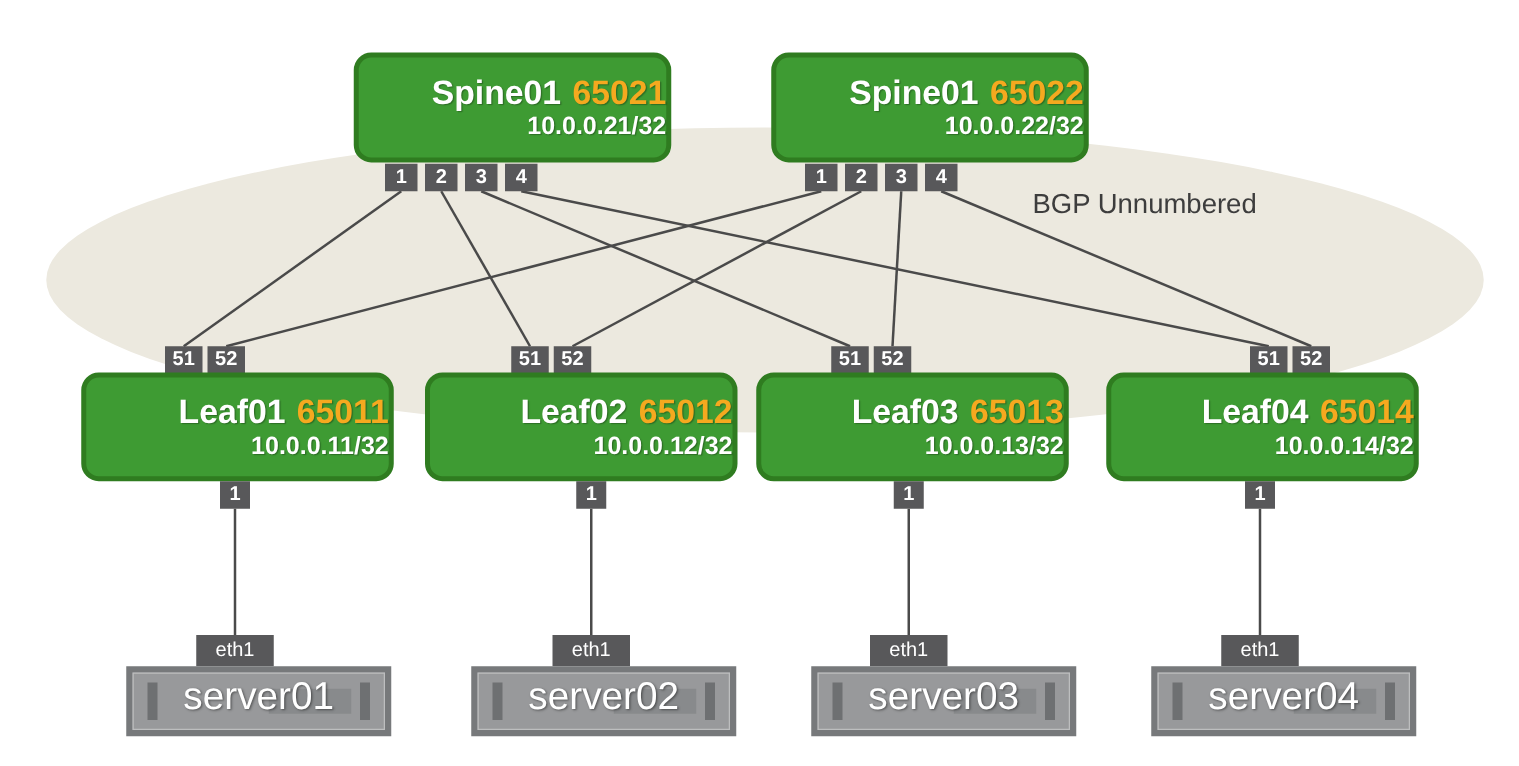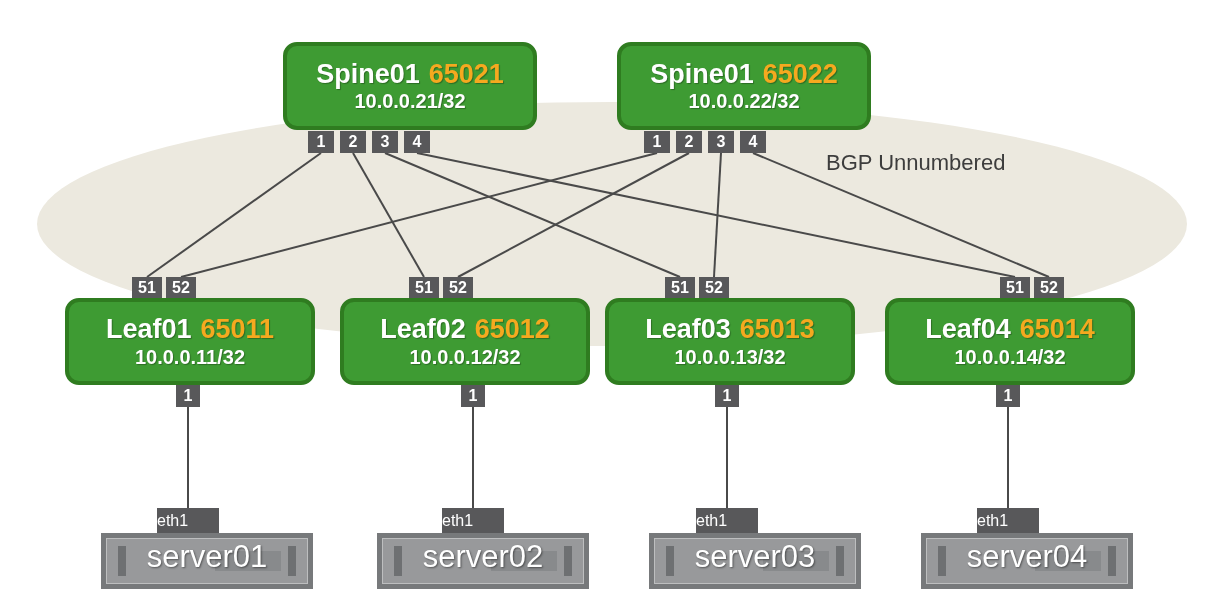--- a/index.html
+++ b/index.html
@@ -8,32 +8,32 @@
     --server-frame:#77797B; --server-fill:#98999B; --server-slot:#888A8C;
     --server-bar:#6E7072; --label-text:#3D3D3D;
   }
   html,body{margin:0;padding:0;background:#fff;}
   .stage{position:relative;width:1215px;height:613px;background:#fff;
          font-family:"Liberation Sans",sans-serif;overflow:hidden;}
   #wires{position:absolute;left:0;top:0;}
   .wire{stroke:var(--line-gray);stroke-width:2;}
   .node{position:absolute;box-sizing:border-box;background:var(--node-green);
         border:4px solid var(--node-green-border);border-radius:14px;color:#fff;
-        display:flex;flex-direction:column;align-items:center;justify-content:center;
+        display:flex;flex-direction:column;align-items:flex-end;justify-content:center;
         text-shadow:1px 1px 1px rgba(0,0,0,.30);}
   .spine{top:42px;width:254px;height:88px;}
   .leaf{top:298px;width:250px;height:87px;}
   .node-title{font-size:27px;font-weight:bold;line-height:1.12;white-space:nowrap;}
   .asn{color:var(--asn-orange);margin-left:9px;}
   .node-ip{font-size:20px;font-weight:bold;line-height:1.2;}
   .port{position:absolute;height:22px;background:var(--port-gray);color:#fff;
         font-size:16px;font-weight:bold;text-align:center;line-height:22px;}
   .w26{width:26px}.w30{width:30px}.w24{width:24px}
   .eth{position:absolute;top:508px;width:62px;height:25px;background:var(--port-gray);
-       color:#fff;font-size:16px;line-height:25px;}
+       color:#fff;font-size:16px;text-align:center;line-height:25px;}
   .server{position:absolute;top:533px;width:212px;height:56px;box-sizing:border-box;
           background:var(--server-frame);padding:5px;}
   .server-inner{position:relative;width:100%;height:100%;background:var(--server-fill);
           border:1px solid #bdbebf;box-sizing:border-box;
           display:flex;align-items:flex-start;justify-content:center;}
   .server-slot{position:absolute;right:26px;top:50%;transform:translateY(-50%);
           width:66px;height:20px;background:var(--server-slot);}
   .server-bar{position:absolute;top:50%;transform:translateY(-50%);width:8px;height:30px;
           background:var(--server-bar);}
   .server-bar.left{left:11px}.server-bar.right{right:11px}

